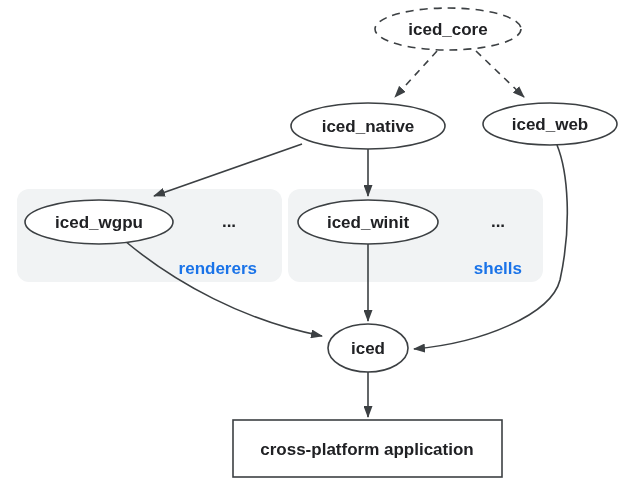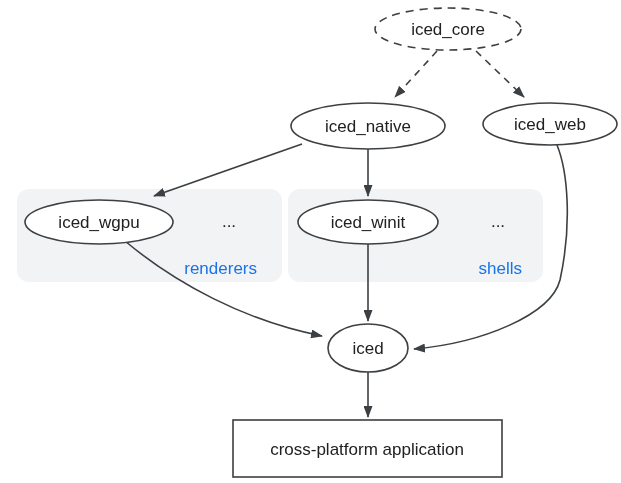--- a/index.html
+++ b/index.html
@@ -6,20 +6,21 @@
     --c-accent-blue:#1a73e8;
     --c-group-fill:#f1f3f4;
     --c-stroke:#3c4043;
     --c-text:#202124;
     --c-background:#ffffff;
   }
   html,body{margin:0;padding:0;background:var(--c-background);}
   .diagram-wrap{
     width:621px;height:483px;position:relative;background:var(--c-background);
     font-family:"Liberation Sans", sans-serif;
+    font-weight:bold;
   }
   svg{display:block;}
   .group-box{fill:var(--c-group-fill);stroke:none;}
   .edge{fill:none;stroke:var(--c-stroke);stroke-width:1.6;}
   .edge.dashed{stroke-dasharray:7 6;}
   .node-shape{fill:#ffffff;stroke:var(--c-stroke);stroke-width:1.6;}
   .node-shape.dashed{stroke-dasharray:8 6;}
   .node-label{
     font-family:"Liberation Sans", sans-serif;font-size:17px;
     fill:var(--c-text);text-anchor:middle;

